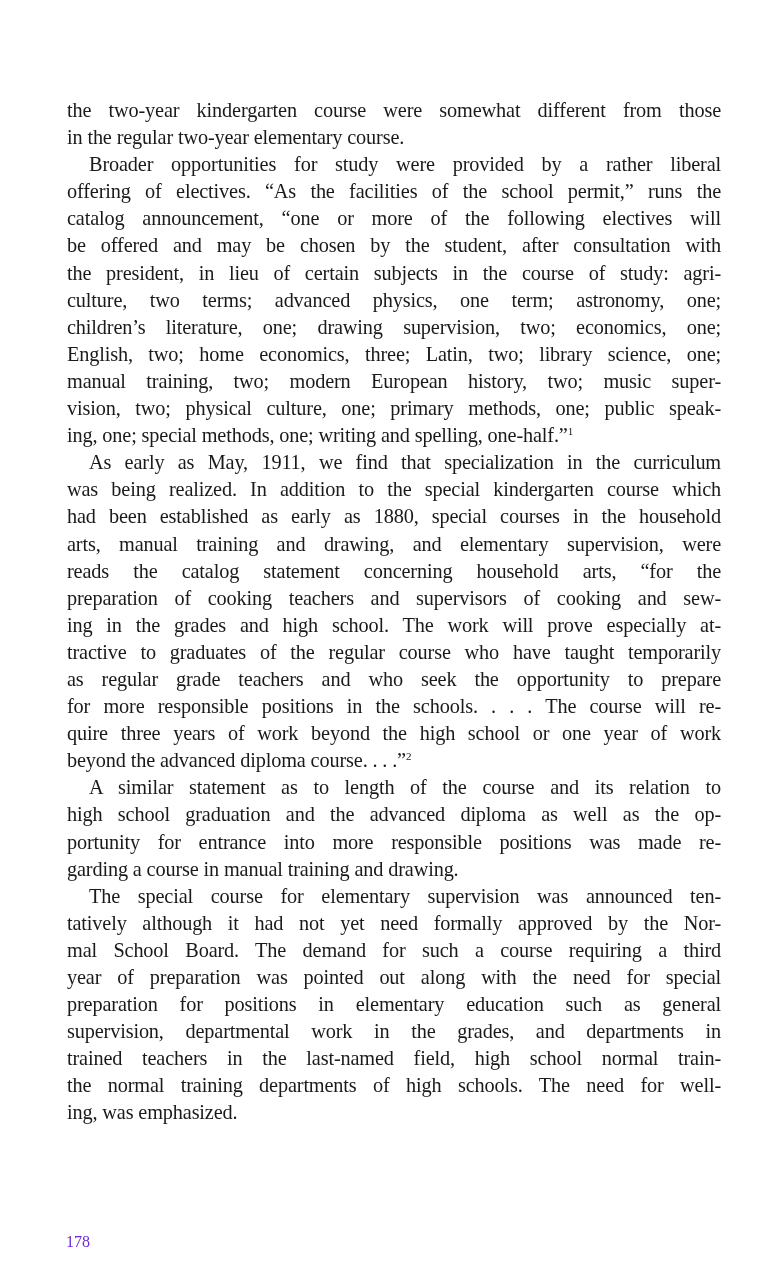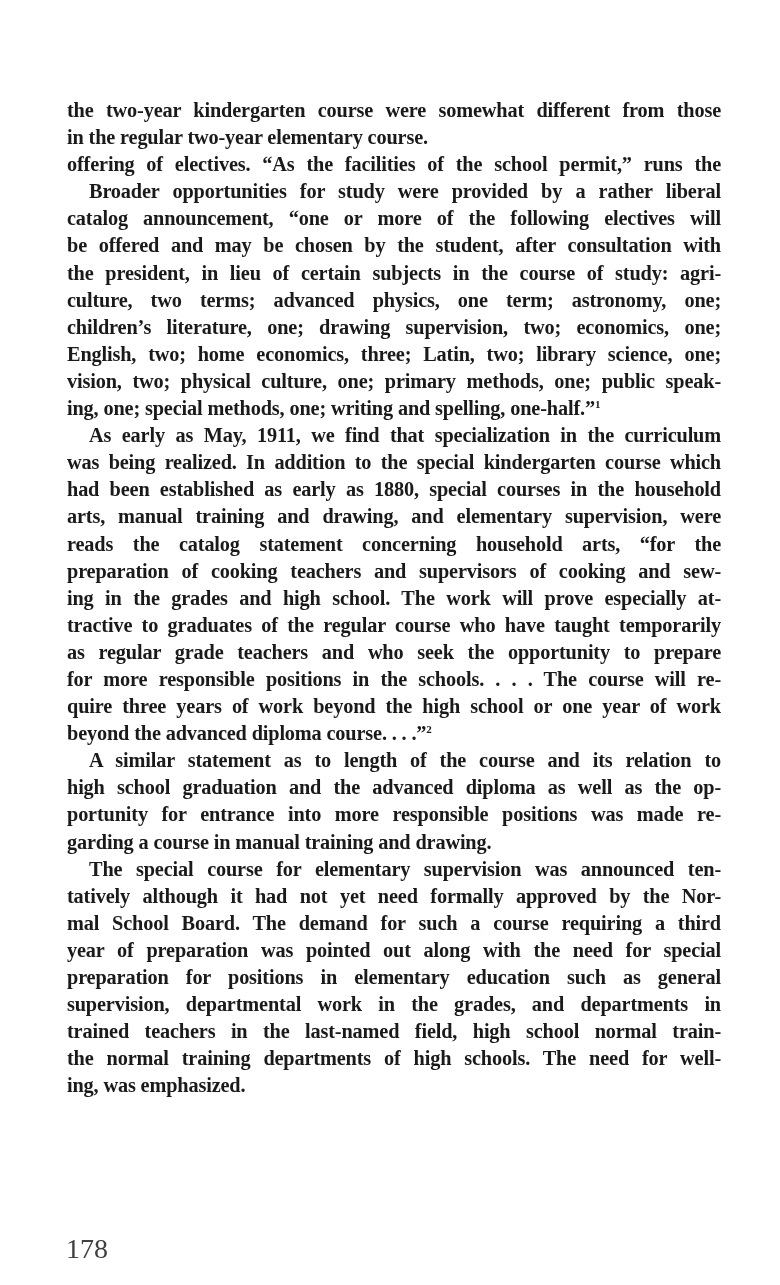--- a/index.html
+++ b/index.html
@@ -7,43 +7,43 @@
     width: 780px; height: 1285px; background: #ffffff; position: relative; overflow: hidden;
     font-family: "Liberation Serif", "DejaVu Serif", serif; color: #1a1a1a;
   }
   .page {
     position: absolute; left: 67px; top: 97px; width: 654px;
   }
   .line {
     display: block; height: 27.1px; line-height: 27.1px; font-size: 20.3px;
     white-space: nowrap; text-align: justify; text-align-last: justify;
     letter-spacing: -0.15px;
-    font-weight: bold;
   }
   .line.last { text-align-last: left; }
   .line.indent { padding-left: 22px; }
   sup { font-size: 11px; line-height: 0; vertical-align: 7px; }
   .folio {
-    position: absolute; left: 66px; top: 1233px; font-size: 28px; color: #404040;
+    position: absolute; left: 66px; top: 1233px; font-size: 16px; color: #6d28d9;
   }
 </style>
 </head>
 <body>
 
 <div class="page" id="page-body">
     <span class="line"><span>the two-year kindergarten course were somewhat different from those</span></span>
     <span class="line last"><span>in the regular two-year elementary course.</span></span>
+    <span class="line indent"><span>Broader opportunities for study were provided by a rather liberal</span></span>
     <span class="line"><span>offering of electives. “As the facilities of the school permit,” runs the</span></span>
-    <span class="line indent"><span>Broader opportunities for study were provided by a rather liberal</span></span>
     <span class="line"><span>catalog announcement, “one or more of the following electives will</span></span>
     <span class="line"><span>be offered and may be chosen by the student, after consultation with</span></span>
     <span class="line"><span>the president, in lieu of certain subjects in the course of study: agri-</span></span>
     <span class="line"><span>culture, two terms; advanced physics, one term; astronomy, one;</span></span>
     <span class="line"><span>children’s literature, one; drawing supervision, two; economics, one;</span></span>
     <span class="line"><span>English, two; home economics, three; Latin, two; library science, one;</span></span>
+    <span class="line"><span>manual training, two; modern European history, two; music super-</span></span>
     <span class="line"><span>vision, two; physical culture, one; primary methods, one; public speak-</span></span>
     <span class="line last"><span>ing, one; special methods, one; writing and spelling, one-half.”</span><sup>1</sup></span>
     <span class="line indent"><span>As early as May, 1911, we find that specialization in the curriculum</span></span>
     <span class="line"><span>was being realized. In addition to the special kindergarten course which</span></span>
     <span class="line"><span>had been established as early as 1880, special courses in the household</span></span>
     <span class="line"><span>arts, manual training and drawing, and elementary supervision, were</span></span>
     <span class="line"><span>reads the catalog statement concerning household arts, “for the</span></span>
     <span class="line"><span>preparation of cooking teachers and supervisors of cooking and sew-</span></span>
     <span class="line"><span>ing in the grades and high school. The work will prove especially at-</span></span>
     <span class="line"><span>tractive to graduates of the regular course who have taught temporarily</span></span>

